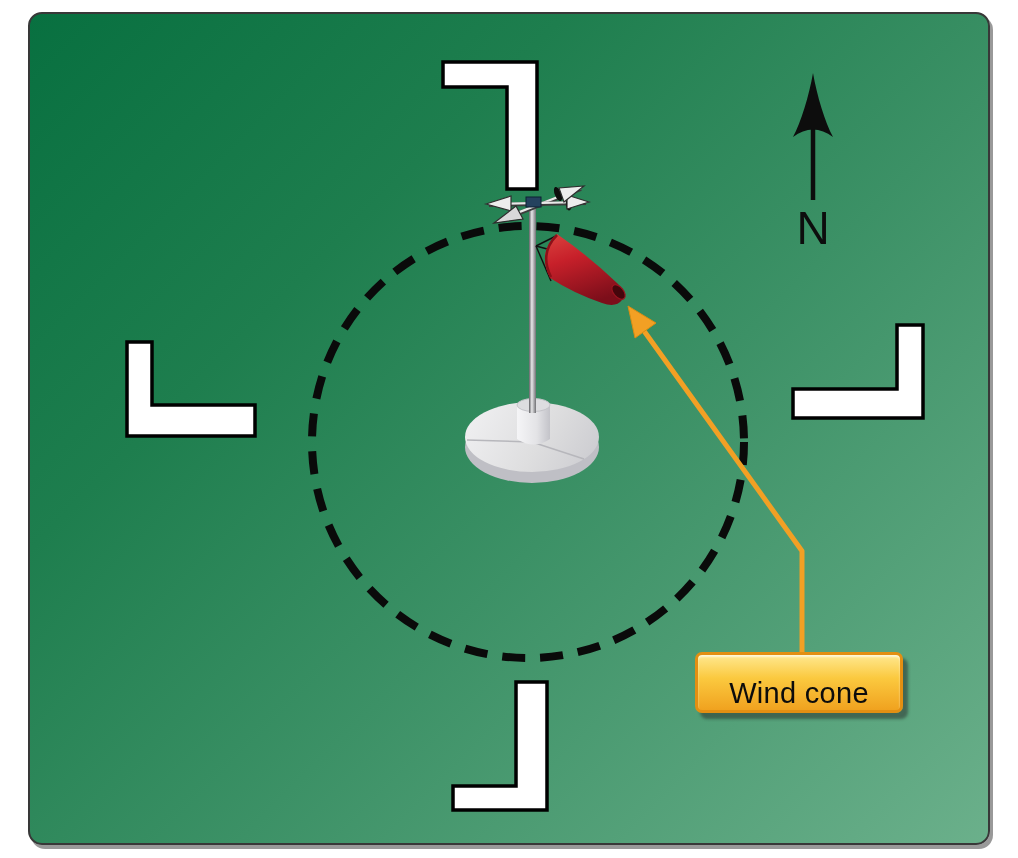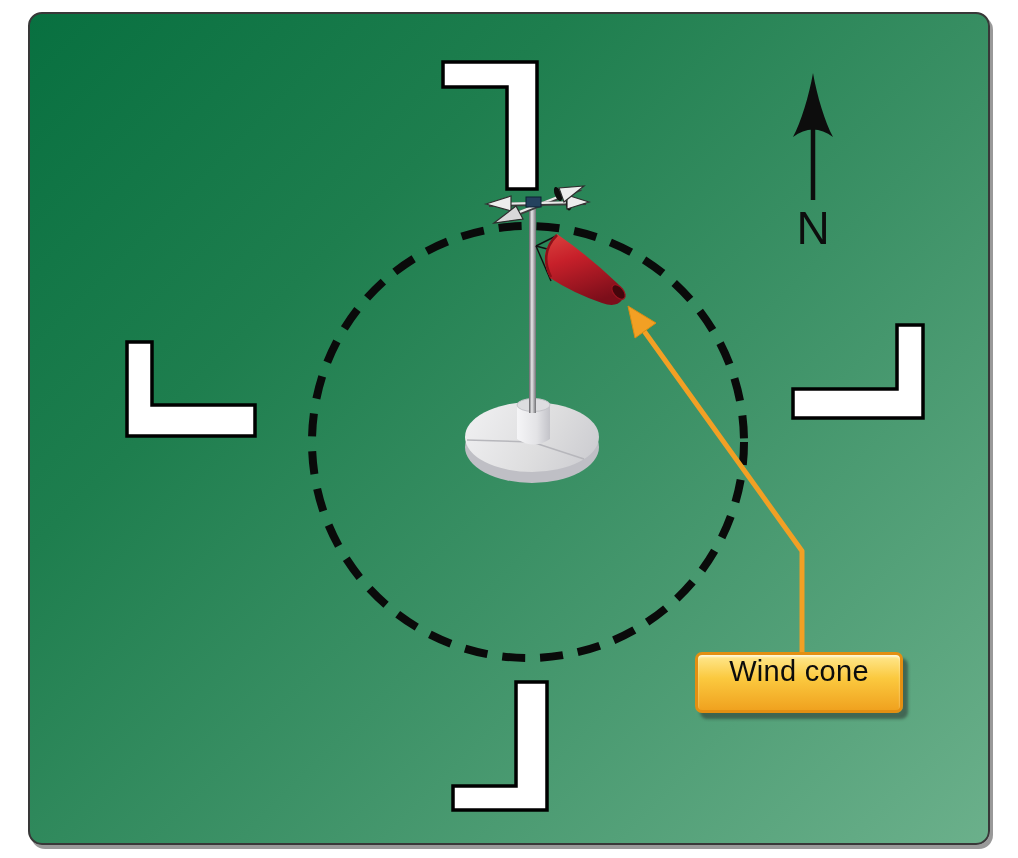--- a/index.html
+++ b/index.html
@@ -14,21 +14,21 @@
     border:2px solid #383838;
     background:linear-gradient(135deg,#087040 0%,#1e7e4e 30%,#3c9166 58%,#6bb08b 100%);
     box-shadow:3px 4px 0 rgba(70,70,70,0.55);
   }
   svg.canvas { position:absolute; left:0; top:0; width:1018px; height:858px; }
   .callout-box {
     position:absolute; left:695px; top:652px; width:208px; height:61px;
     box-sizing:border-box; border:3px solid #e38f12; border-radius:7px;
     background:linear-gradient(180deg,#ffe88f 0%,#fbc93f 42%,#f0a21f 100%);
     box-shadow:5px 6px 3px rgba(40,40,40,0.5), inset 0 2px 2px rgba(255,255,255,0.65);
-    display:flex; align-items:flex-start; justify-content:center;
+    display:flex; align-items:flex-end; justify-content:center;
   }
   .callout-text { font-size:29px; color:#0c0c0c; letter-spacing:0.3px; }
 </style>
 </head>
 <body>
 
 <div class="page">
 
   <div class="panel"></div>
 

